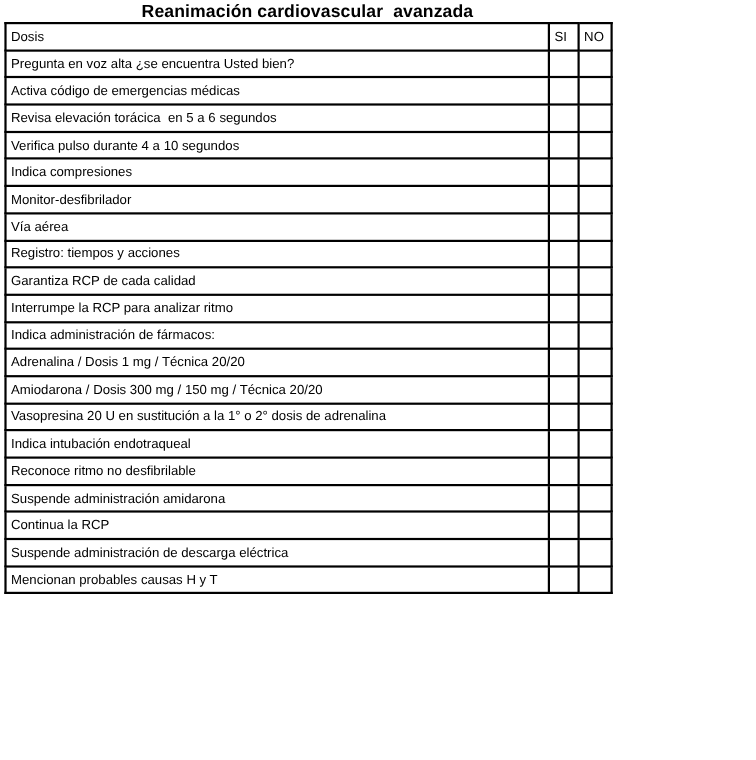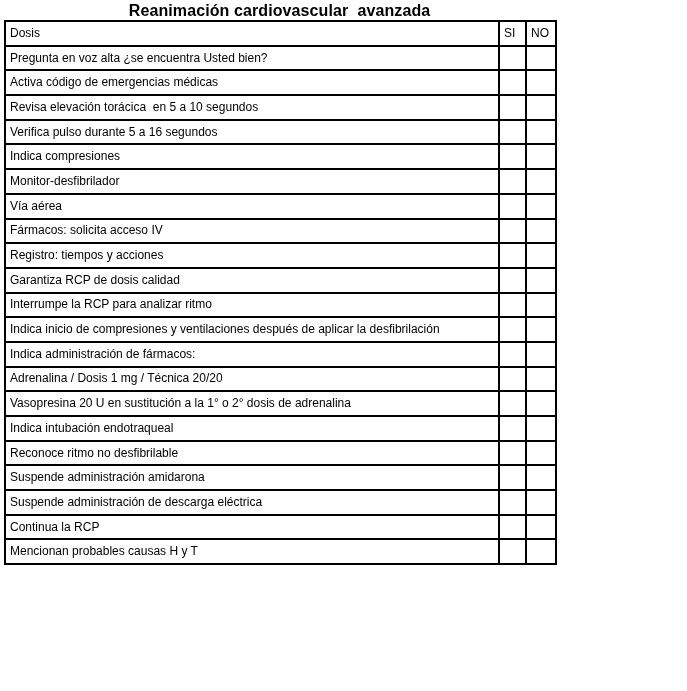--- a/index.html
+++ b/index.html
@@ -77,76 +77,71 @@
           <td>Pregunta en voz alta ¿se encuentra Usted bien?</td>
           <td></td>
           <td></td>
         </tr>
         <tr>
           <td>Activa código de emergencias médicas</td>
           <td></td>
           <td></td>
         </tr>
         <tr>
-          <td>Revisa elevación torácica  en 5 a 10 segundos</td>
+          <td>Revisa elevación torácica  en 5 a 6 segundos</td>
           <td></td>
           <td></td>
         </tr>
         <tr>
-          <td>Verifica pulso durante 5 a 16 segundos</td>
+          <td>Verifica pulso durante 4 a 10 segundos</td>
           <td></td>
           <td></td>
         </tr>
         <tr>
           <td>Indica compresiones</td>
           <td></td>
           <td></td>
         </tr>
         <tr>
           <td>Monitor-desfibrilador</td>
           <td></td>
           <td></td>
         </tr>
         <tr>
           <td>Vía aérea</td>
           <td></td>
           <td></td>
         </tr>
         <tr>
-          <td>Fármacos: solicita acceso IV</td>
-          <td></td>
-          <td></td>
-        </tr>
-        <tr>
           <td>Registro: tiempos y acciones</td>
           <td></td>
           <td></td>
         </tr>
         <tr>
-          <td>Garantiza RCP de dosis calidad</td>
+          <td>Garantiza RCP de cada calidad</td>
           <td></td>
           <td></td>
         </tr>
         <tr>
           <td>Interrumpe la RCP para analizar ritmo</td>
-          <td></td>
-          <td></td>
-        </tr>
-        <tr>
-          <td>Indica inicio de compresiones y ventilaciones después de aplicar la desfibrilación</td>
           <td></td>
           <td></td>
         </tr>
         <tr>
           <td>Indica administración de fármacos:</td>
           <td></td>
           <td></td>
         </tr>
         <tr>
           <td>Adrenalina / Dosis 1 mg / Técnica 20/20</td>
+          <td></td>
+          <td></td>
+        </tr>
+        <tr>
+          <td>Amiodarona / Dosis 300 mg / 150 mg / Técnica 20/20</td>
           <td></td>
           <td></td>
         </tr>
         <tr>
           <td>Vasopresina 20 U en sustitución a la 1° o 2° dosis de adrenalina</td>
           <td></td>
           <td></td>
         </tr>
         <tr>
           <td>Indica intubación endotraqueal</td>
@@ -157,26 +152,26 @@
           <td>Reconoce ritmo no desfibrilable</td>
           <td></td>
           <td></td>
         </tr>
         <tr>
           <td>Suspende administración amidarona</td>
           <td></td>
           <td></td>
         </tr>
         <tr>
-          <td>Suspende administración de descarga eléctrica</td>
+          <td>Continua la RCP</td>
           <td></td>
           <td></td>
         </tr>
         <tr>
-          <td>Continua la RCP</td>
+          <td>Suspende administración de descarga eléctrica</td>
           <td></td>
           <td></td>
         </tr>
         <tr>
           <td>Mencionan probables causas H y T</td>
           <td></td>
           <td></td>
         </tr>
       </tbody>
   </table>

